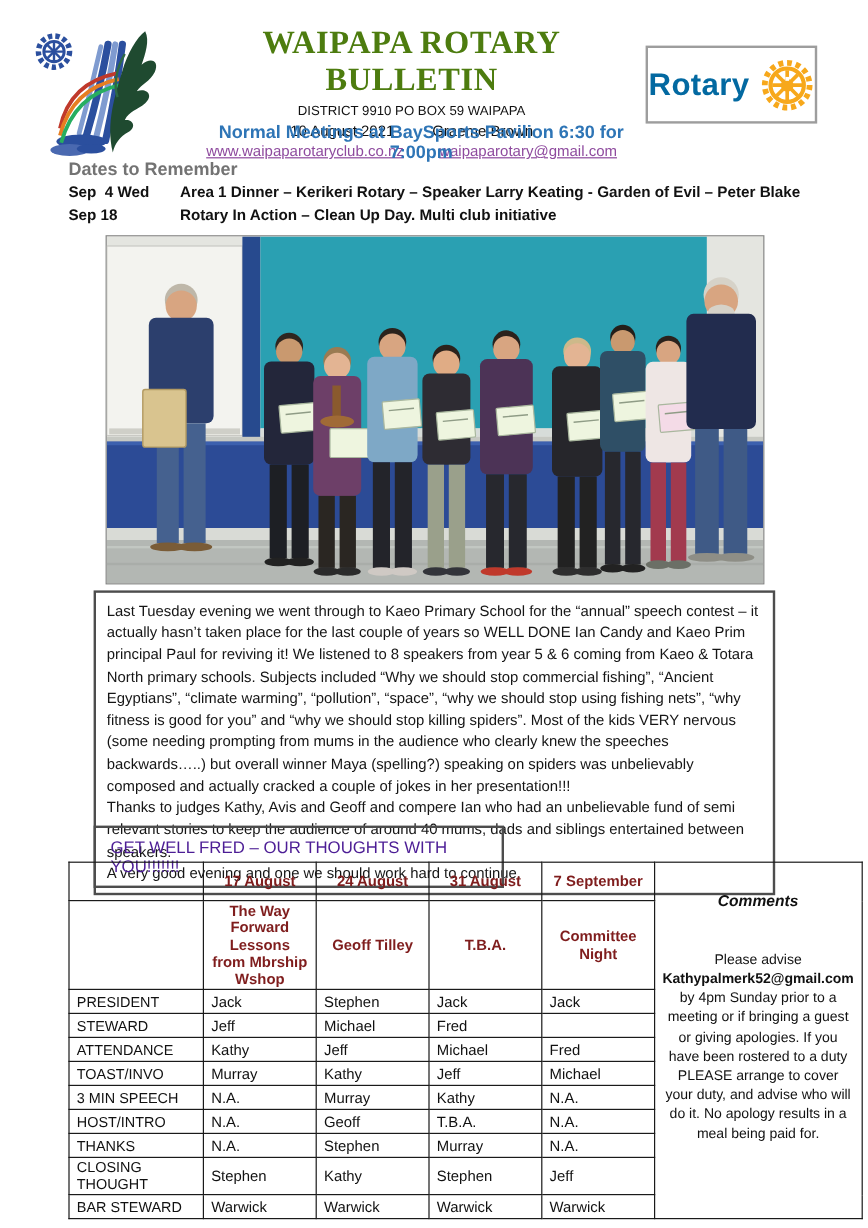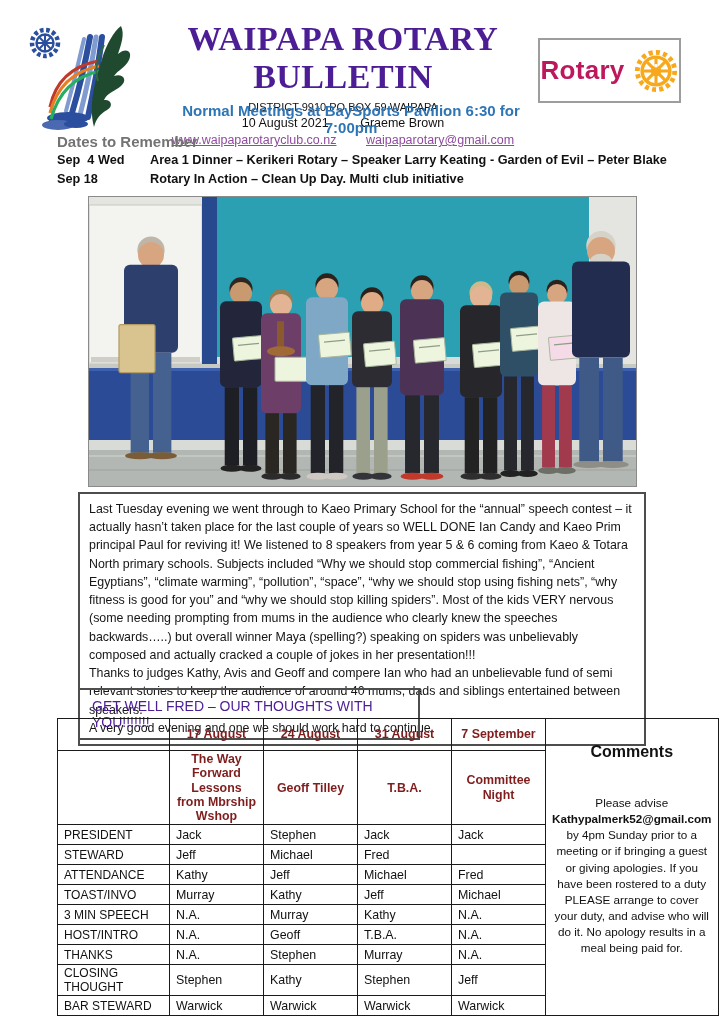--- a/index.html
+++ b/index.html
@@ -1,31 +1,31 @@
 <!DOCTYPE html>
 <html><head>
 <meta charset="utf-8">
 <style>
   html,body{margin:0;padding:0;background:#ffffff;}
   .page{position:relative;width:723px;height:1023px;background:#fff;overflow:hidden;
         font-family:"Liberation Sans",sans-serif;color:#111;}
   
   .club-logo{position:absolute;left:28px;top:20px;width:118px;height:114px;}
   .head-center{position:absolute;left:148px;top:20px;width:390px;text-align:center;}
-  .title{font-family:"Liberation Serif",serif;font-weight:bold;font-size:34px;letter-spacing:.5px;color:#4c1d95;}
+  .title{font-family:"Liberation Serif",serif;font-weight:bold;font-size:27px;letter-spacing:.5px;color:#4d7c0f;}
   .district{font-size:11px;margin-top:5px;}
   .dateline{font-size:12.5px;margin-top:3px;}
   .dateline .ed{margin-left:28px;}
   .links{font-size:12.5px;margin-top:3px;}
   .links a{color:#8e4a9e;text-decoration:underline;margin:0 13px;}
   .meetline{position:absolute;left:156px;top:102px;width:390px;text-align:center;
             font-size:15px;font-weight:bold;color:#2e75b6;}
   .rotary-box{position:absolute;left:538px;top:38px;width:139px;height:61px;border:2px solid #9d9d9d;
               display:flex;align-items:center;justify-content:center;gap:8px;background:#fff;}
-  .rotary-word{color:#be185d;font-weight:bold;font-size:26px;letter-spacing:.3px;}
+  .rotary-word{color:#0369a1;font-weight:bold;font-size:26px;letter-spacing:.3px;}
   
   .dates{position:absolute;left:57px;top:133px;width:625px;}
   .dates h2{margin:0;font-size:15px;color:#737373;font-weight:bold;}
   .drow{display:flex;font-weight:bold;font-size:12.7px;line-height:16.5px;margin-top:2px;}
   .drow .dd{width:93px;flex:none;white-space:pre;}
   
   .photo{position:absolute;left:88px;top:196px;width:547px;height:289px;border:1px solid #8a8a8a;background:#e4e5e0;}
   
   .article{position:absolute;left:78px;top:492px;width:546px;border:2px solid #4d4d4d;
            padding:6px 9px 7px 9px;font-size:12.4px;line-height:1.47;color:#151515;}
@@ -36,21 +36,21 @@
   
   .roster{position:absolute;left:57px;top:718px;border-collapse:collapse;table-layout:fixed;
           font-size:12.4px;color:#111;}
   .roster td{border:1px solid #1a1a1a;padding:1px 6px;vertical-align:middle;overflow:hidden;}
   .roster tr.h1{height:32px;}
   .roster tr.h2{height:56px;}
   .roster tr.b{height:20px;}
   .roster .date-head,.roster .speaker{color:#7f1d1d;font-weight:bold;text-align:center;line-height:1.15;}
   .roster .role{font-size:12px;}
   .roster .comments-cell{vertical-align:top;text-align:center;padding:24px 6px 4px 6px;}
-  .comments-h{font-weight:bold;font-size:16px;}
+  .comments-h{font-weight:bold;font-size:13px;font-style:italic;}
   .comments-t{margin-top:34px;font-size:11.7px;line-height:1.38;}
   .comments-t b{font-weight:bold;}
 </style>
 </head>
 <body>
 
 <div class="page">
 
   <svg class="club-logo" viewBox="0 0 118 112">
     <g stroke="#2b4f9e" fill="none">

